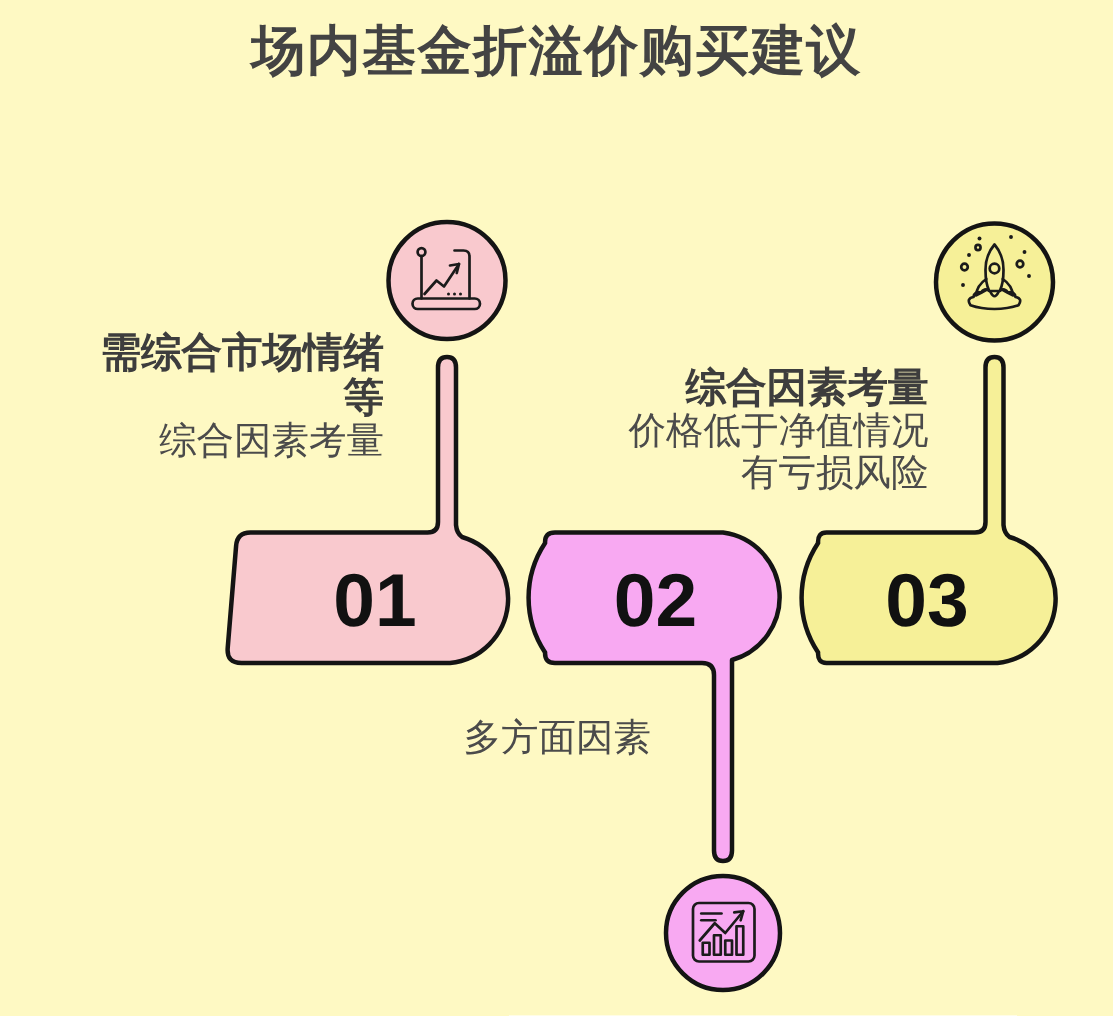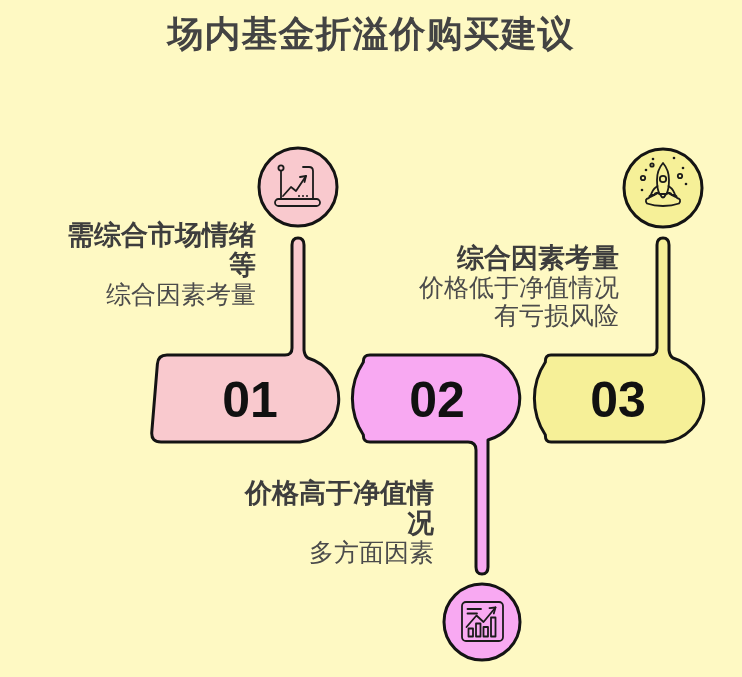--- a/index.html
+++ b/index.html
@@ -106,21 +106,20 @@
       <text class="seg-num" x="618" y="417">03</text>
     </g>
   </svg>
 
   <div class="label-block label-1">
     <div class="label-heading">需综合市场情绪等</div>
     <div class="label-body">综合因素考量</div>
   </div>
 
   <div class="label-block label-2">
-    <div class="label-heading">价格高于净值情况</div>
     <div class="label-body">多方面因素</div>
   </div>
 
   <div class="label-block label-3">
     <div class="label-heading">综合因素考量</div>
     <div class="label-body">价格低于净值情况</div>
     <div class="label-body">有亏损风险</div>
   </div>
 
 </div>

